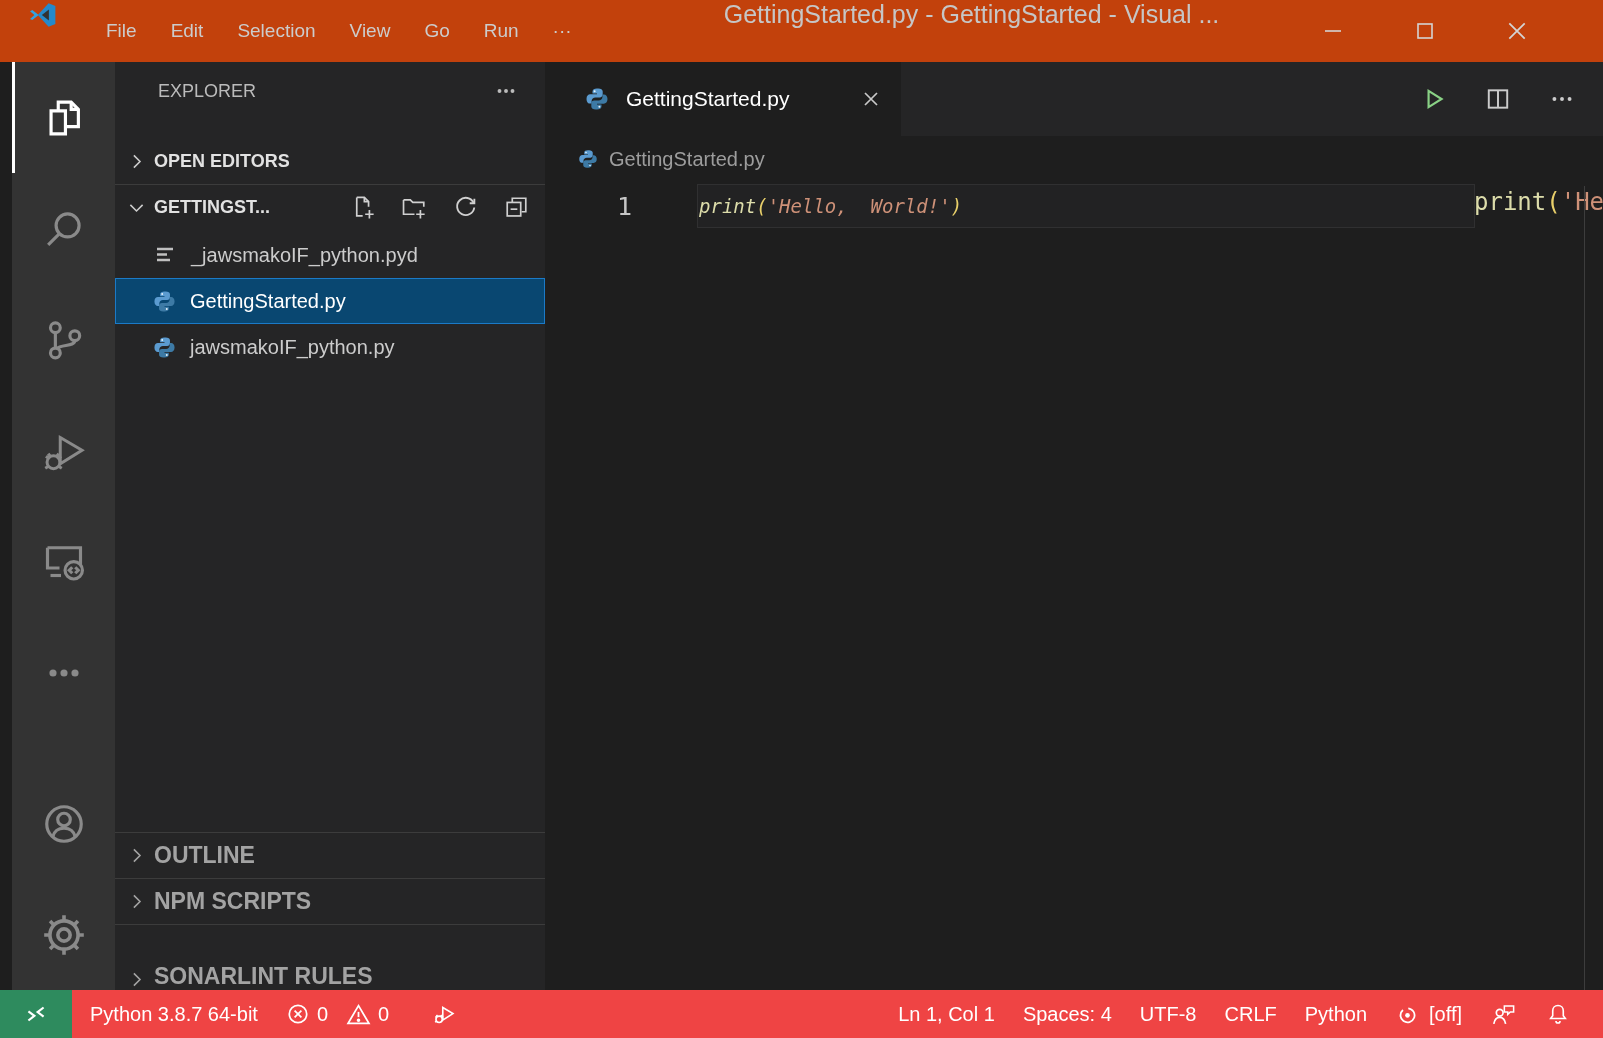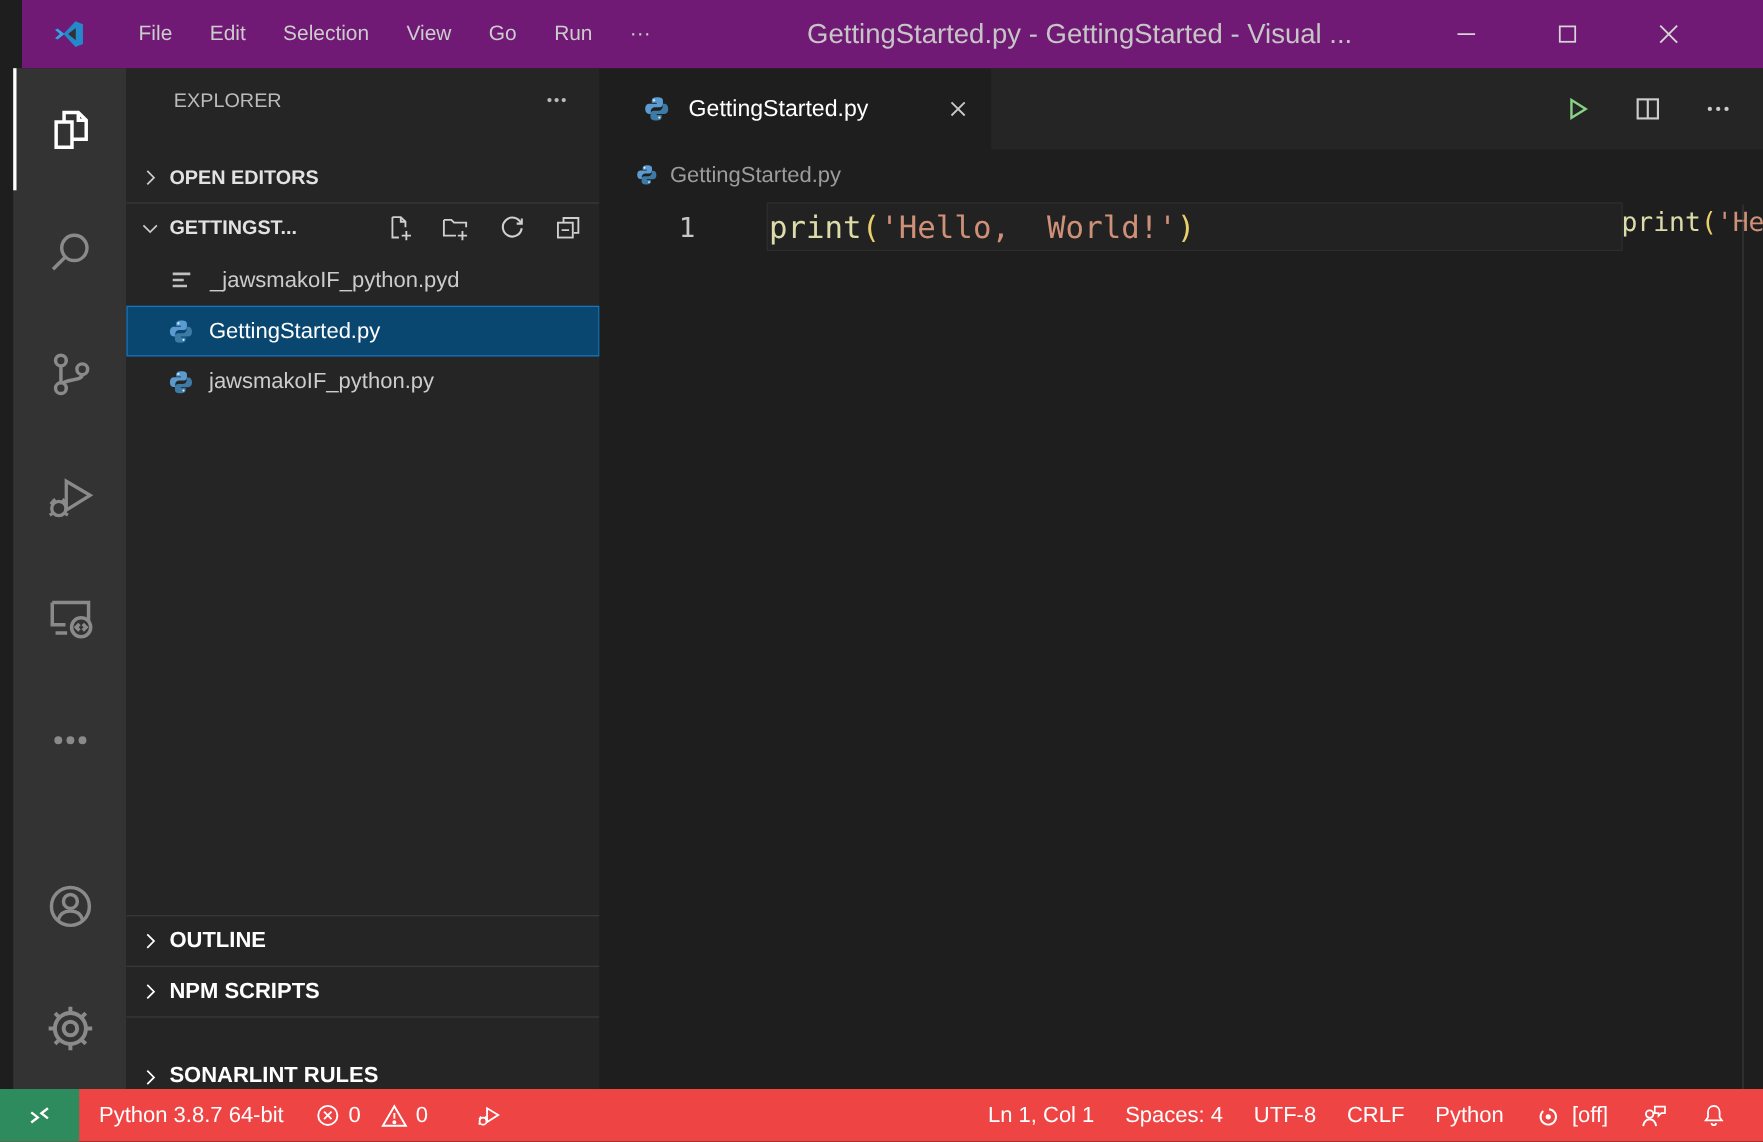--- a/index.html
+++ b/index.html
@@ -5,21 +5,21 @@
   * { box-sizing: border-box; }
   html,body { margin:0; padding:0; }
   body {
     width:1603px; height:1038px; overflow:hidden;
     background:#1e1e1e; font-family:"Liberation Sans", sans-serif;
     -webkit-font-smoothing:antialiased;
   }
   svg { display:block; }
 
   
-  .titlebar { height:62px; background:#701a75; display:flex; align-items:center; position:relative; color:#cccccc;margin-left:20px; }
+  .titlebar { height:62px; background:#c2410c; display:flex; position:relative; color:#cccccc; }
   .logo { margin-left:27px; }
   .menus { display:flex; margin-left:32px; }
   .menu-item { padding:0 17px; font-size:19px; line-height:62px; cursor:default; }
   .window-title { position:absolute; left:640px; right:300px; text-align:center; font-size:25px; color:#c6c6c6; white-space:nowrap; }
   .win-controls { position:absolute; right:40px; top:0; height:62px; display:flex; }
   .win-btn { width:92px; height:62px; display:flex; align-items:center; justify-content:center; color:#d4d4d4; }
 
   
   .main { display:flex; height:928px;padding-left:12px; }
 
@@ -36,37 +36,37 @@
   .sidebar-header .flex { flex:1; }
   .section-row { height:45px; display:flex; align-items:center; font-weight:bold; font-size:18px; color:#e2e2e2; padding-left:11px; }
   .section-row .chev { margin-right:7px; color:#cccccc; }
   .open-editors { margin-top:19px; }
   .workspace-row { border-top:1px solid #3c3c3c; height:46px; }
   .section-actions { margin-left:auto; display:flex; align-items:center; gap:24px; padding-right:15px; color:#d0d0d0; }
   .file-list { margin-top:2px; }
   .file-row { height:46px; display:flex; align-items:center; padding-left:37px; gap:14px; font-size:20px; color:#cccccc; border:1px solid transparent; }
   .file-row.selected { background:#094771; border-color:#1b7ac7; color:#ffffff; }
   .sidebar-bottom { margin-top:auto; }
-  .bottom-section { height:46px; border-top:1px solid #3c3c3c; display:flex; align-items:center; padding-left:11px; font-weight:bold; font-size:20px; color:#ffffff; }
+  .bottom-section { height:46px; border-top:1px solid #3c3c3c; display:flex; align-items:center; padding-left:11px; font-weight:bold; font-size:23px; color:#a3a3a3; }
   .bottom-section .chev { margin-right:7px; }
   .bottom-section.last { height:66px; align-items:flex-end; padding-top:9px; }
 
   
   .editor { flex:1; min-width:0; display:flex; flex-direction:column; background:#1e1e1e; }
   .tabstrip { height:74px; background:#252526; display:flex; flex:none; }
   .tab { width:356px; background:#1e1e1e; display:flex; align-items:center; padding:0 20px 0 40px; gap:17px; color:#ffffff; font-size:21px; }
   .tab-label { white-space:nowrap; }
   .tab-close { margin-left:auto; color:#c8c8c8; }
   .tab-actions { margin-left:auto; display:flex; align-items:center; gap:38px; padding-right:28px; color:#c8c8c8; }
   .breadcrumb { height:46px; display:flex; align-items:center; padding-left:33px; gap:11px; color:#9d9d9d; font-size:20px; flex:none; }
   .code-area { flex:1; position:relative; font-family:"DejaVu Sans Mono", monospace; }
   .line-highlight { position:absolute; left:152px; top:2px; width:778px; height:44px; background:#222223; border:1px solid #303031; }
   .code-line { position:absolute; left:0; top:2px; right:0; height:44px; display:flex; align-items:center; }
   .gutter { width:143px; flex:none; text-align:right; padding-right:56px; font-size:25px; color:#c6c6c6; }
-  .code-text { font-size:28px; white-space:pre; position:relative; margin-left:11px; }
+  .code-text { font-size:19px; white-space:pre; position:relative; margin-left:11px;font-style:italic; }
   .tok-function { color:#dcdcaa; }
   .tok-bracket  { color:#e8cf6a; }
   .tok-string   { color:#ce9178; }
   .minimap { position:absolute; left:929px; top:6px; width:112px; height:100%; }
   .minimap-line { font-size:24px; white-space:pre; transform:scale(0.17); transform-origin:0 0; }
   .ruler { position:absolute; left:1039px; top:4px; bottom:0; width:1px; background:#3d3d3d; }
 
   
   .statusbar { height:48px; background:#ef4444; display:flex; align-items:center; color:#ffffff; font-size:20px; }
   .remote-block { width:72px; height:48px; background:#2e8b5e; display:flex; align-items:center; justify-content:center; flex:none; }

